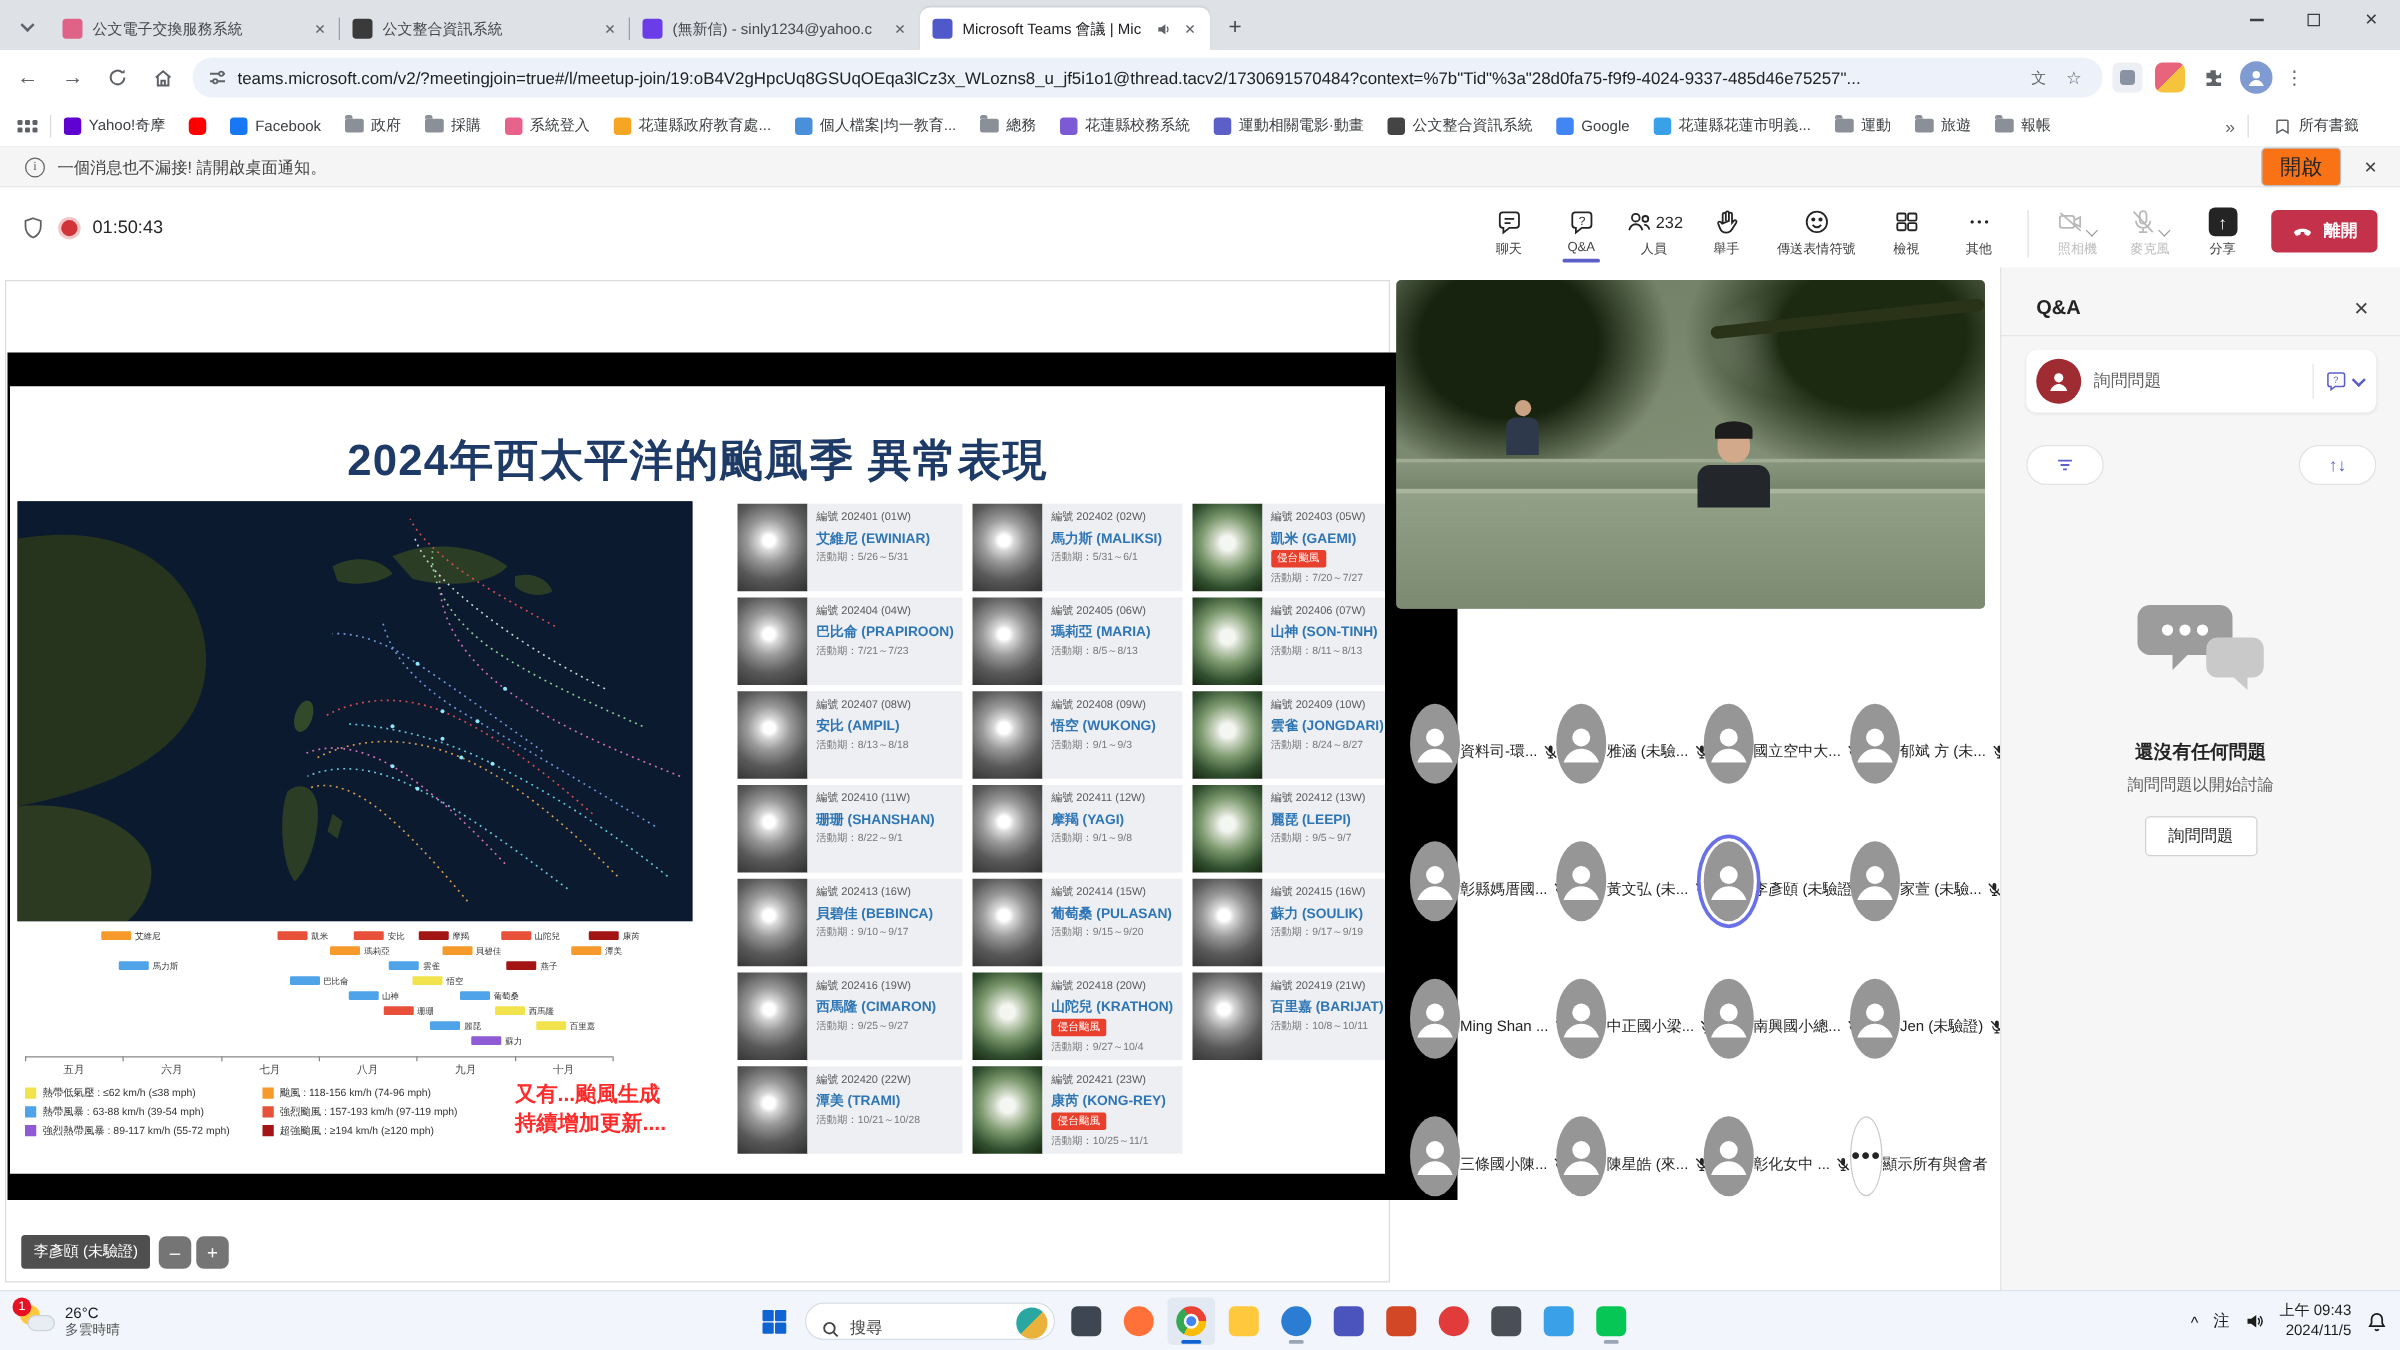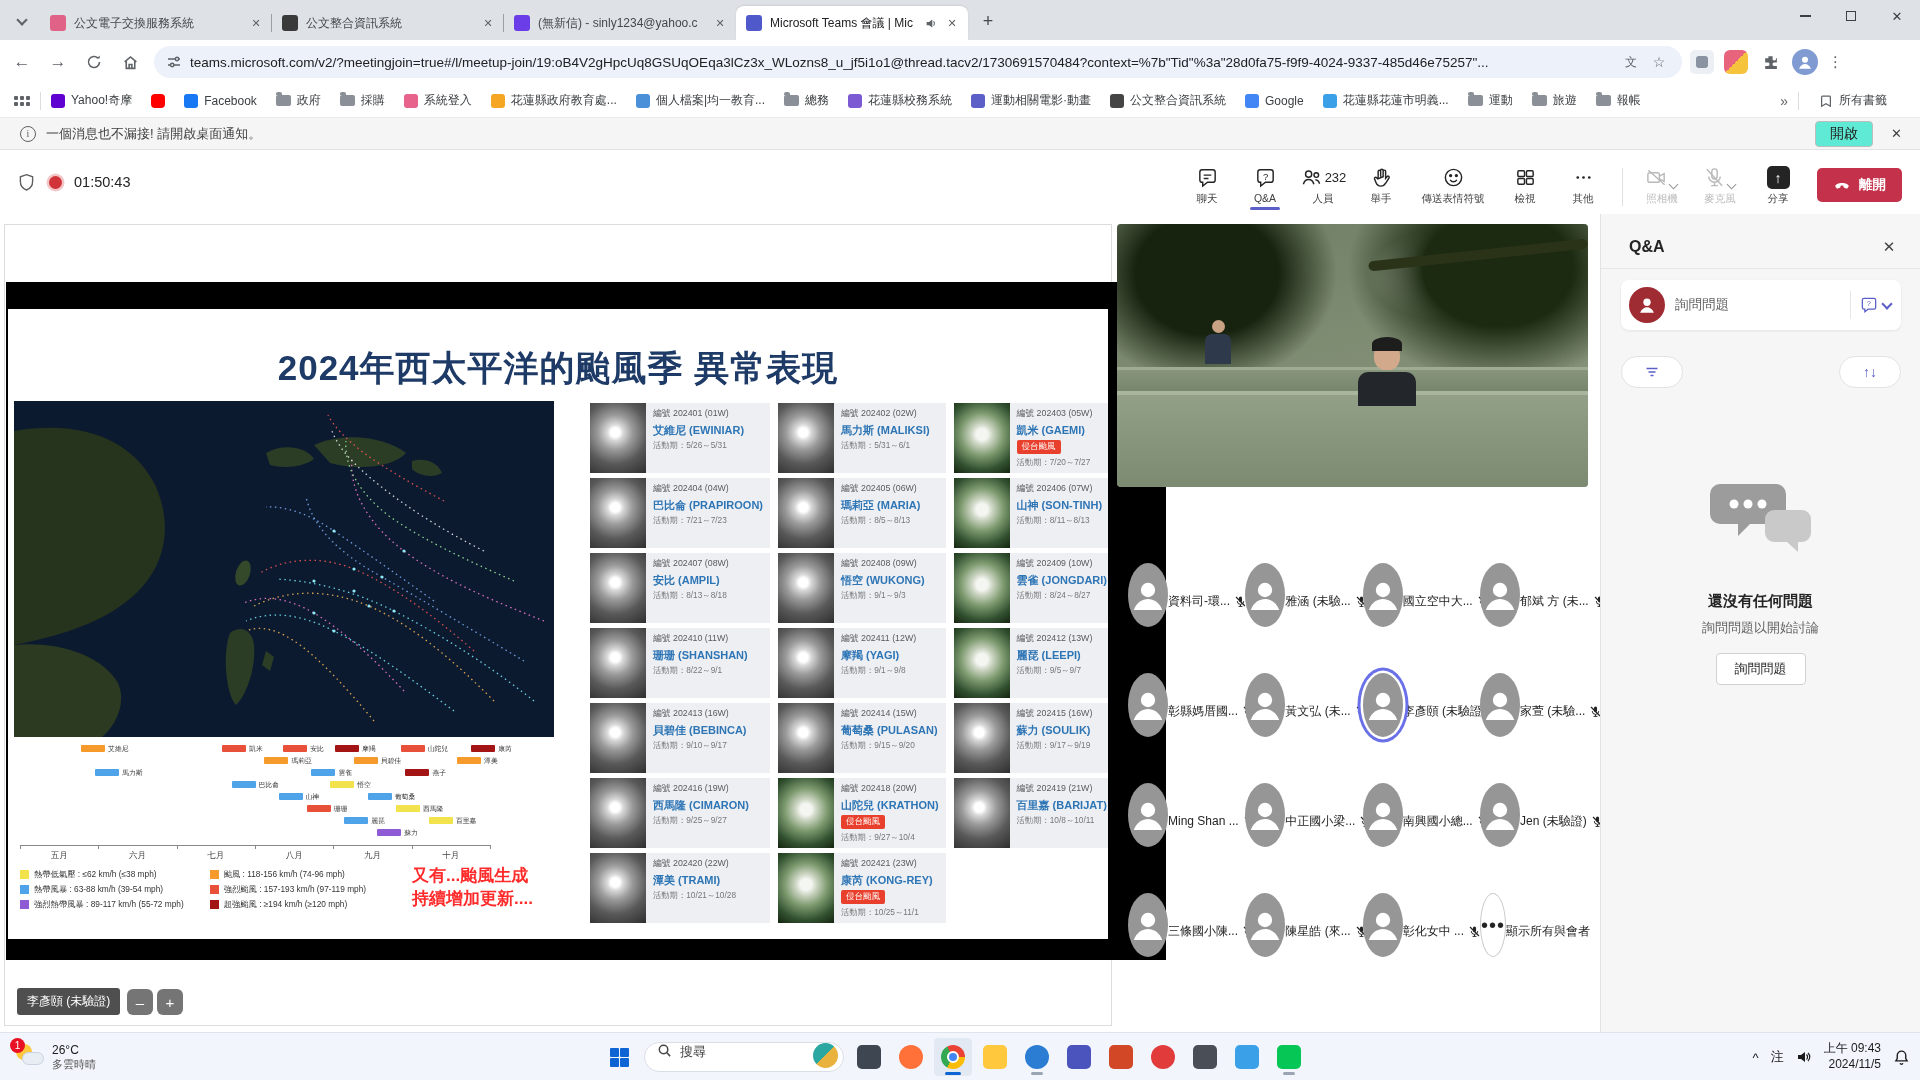--- a/index.html
+++ b/index.html
@@ -45,21 +45,21 @@
   .bm-item { display:flex; align-items:center; gap:6px; margin-right:19px; white-space:nowrap; }
   .bm-dot { width:14px; height:14px; border-radius:3px; flex:none; }
   .bm-folder { width:15px; height:11px; position:relative; background:#8a8f98; border-radius:2px; flex:none; }
   .bm-folder::before { content:""; position:absolute; left:0; top:-3px; width:6px; height:3px; background:#8a8f98; border-radius:2px 2px 0 0; }
   .bm-right { margin-left:auto; display:flex; align-items:center; gap:10px; padding-right:14px; }
 
   
   .banner { position:absolute; left:0; top:118px; width:1920px; height:32px; background:#f5f5f5; border-bottom:1px solid #e3e3e3; display:flex; align-items:center; font-size:13px; color:#424242; }
   .info-ic { width:16px; height:16px; border:1.4px solid #616161; border-radius:50%; margin:0 10px 0 20px; font-size:10px; display:flex; align-items:center; justify-content:center; color:#616161; font-family:"Liberation Serif",serif; }
   .banner-right { margin-left:auto; display:flex; align-items:center; gap:18px; padding-right:18px; }
-  .banner-btn { border:1px solid #bdbdbd; border-radius:4px; padding:3px 14px; font-size:14px; color:#242424; background:#5eead4; }
+  .banner-btn { border:1px solid #bdbdbd; border-radius:4px; padding:3px 14px; font-size:17px; color:#242424; background:#f97316; }
   .banner-x { color:#424242; font-size:13px; }
 
   
   .meetbar { position:absolute; left:0; top:150px; width:1920px; height:64px; background:#fff; display:flex; align-items:center; }
   .rec-group { display:flex; align-items:center; gap:12px; margin-left:16px; }
   .rec-dot { width:13px; height:13px; border-radius:50%; background:#d13438; box-shadow:0 0 0 2.5px #f3c7c9; }
   .timer { font-size:14.5px; color:#242424; }
   .mtb-right { margin-left:auto; display:flex; align-items:flex-start; padding-right:12px; }
   .mtb-btn { width:58px; display:flex; flex-direction:column; align-items:center; gap:3px; padding-top:8px; position:relative; }
   .mtb-btn svg { width:23px; height:23px; }
@@ -163,21 +163,21 @@
   .tb-sun { position:absolute; left:0; top:0; width:16px; height:16px; border-radius:50%; background:#ffc83d; }
   .tb-cloud { position:absolute; left:6px; top:8px; width:22px; height:13px; border-radius:8px; background:#e8edf4; border:1px solid #c9d2de; }
   .tb-badge { position:absolute; left:-6px; top:-6px; min-width:15px; height:15px; border-radius:8px; background:#e81123; color:#fff; font-size:10px; display:flex; align-items:center; justify-content:center; padding:0 3px; }
   .tb-wtext { display:flex; flex-direction:column; line-height:1.25; }
   .tb-temp { font-size:12px; color:#1b1b1b; }
   .tb-desc { font-size:11px; color:#555; }
   .tb-center { position:absolute; left:600px; top:4px; height:40px; display:flex; align-items:center; gap:6px; }
   .tb-start { width:38px; height:38px; display:flex; align-items:center; justify-content:center; border-radius:4px; }
   .win-logo { width:19px; height:19px; display:grid; grid-template-columns:9px 9px; grid-gap:1px; }
   .win-logo span { background:#0e64d2; border-radius:1px; }
-  .tb-search { width:200px; height:30px; background:#fff; border:1px solid #d8dee8; border-radius:17px; display:flex; align-items:flex-start; padding:0 5px 0 12px; gap:8px; }
+  .tb-search { width:200px; height:30px; background:#fff; border:1px solid #d8dee8; border-radius:17px; display:flex; align-items:flex-end; padding:0 5px 0 12px; gap:8px; }
   .tb-search-label { flex:1; font-size:13px; color:#444; }
   .tb-search-img { width:25px; height:25px; border-radius:50%; background:linear-gradient(135deg,#2aa7a0 0 50%,#e8b23c 50% 100%); }
   .tb-ic { width:38px; height:38px; border-radius:4px; display:flex; align-items:center; justify-content:center; position:relative; }
   .tb-ic .glyph { width:24px; height:24px; border-radius:5px; }
   .tb-ic.running::after { content:""; position:absolute; bottom:1px; left:13px; width:12px; height:3px; border-radius:2px; background:#9aa4b2; }
   .tb-ic.active { background:#e3e9f2; }
   .tb-ic.active::after { background:#0e64d2; width:16px; left:11px; }
   .tb-tray { position:absolute; right:6px; top:4px; height:40px; display:flex; align-items:center; gap:12px; padding-right:4px; }
   .tray-ic { color:#1b1b1b; font-size:13px; display:flex; align-items:center; justify-content:center; }
   .tb-clock { text-align:right; font-size:12px; color:#1b1b1b; line-height:1.3; }

